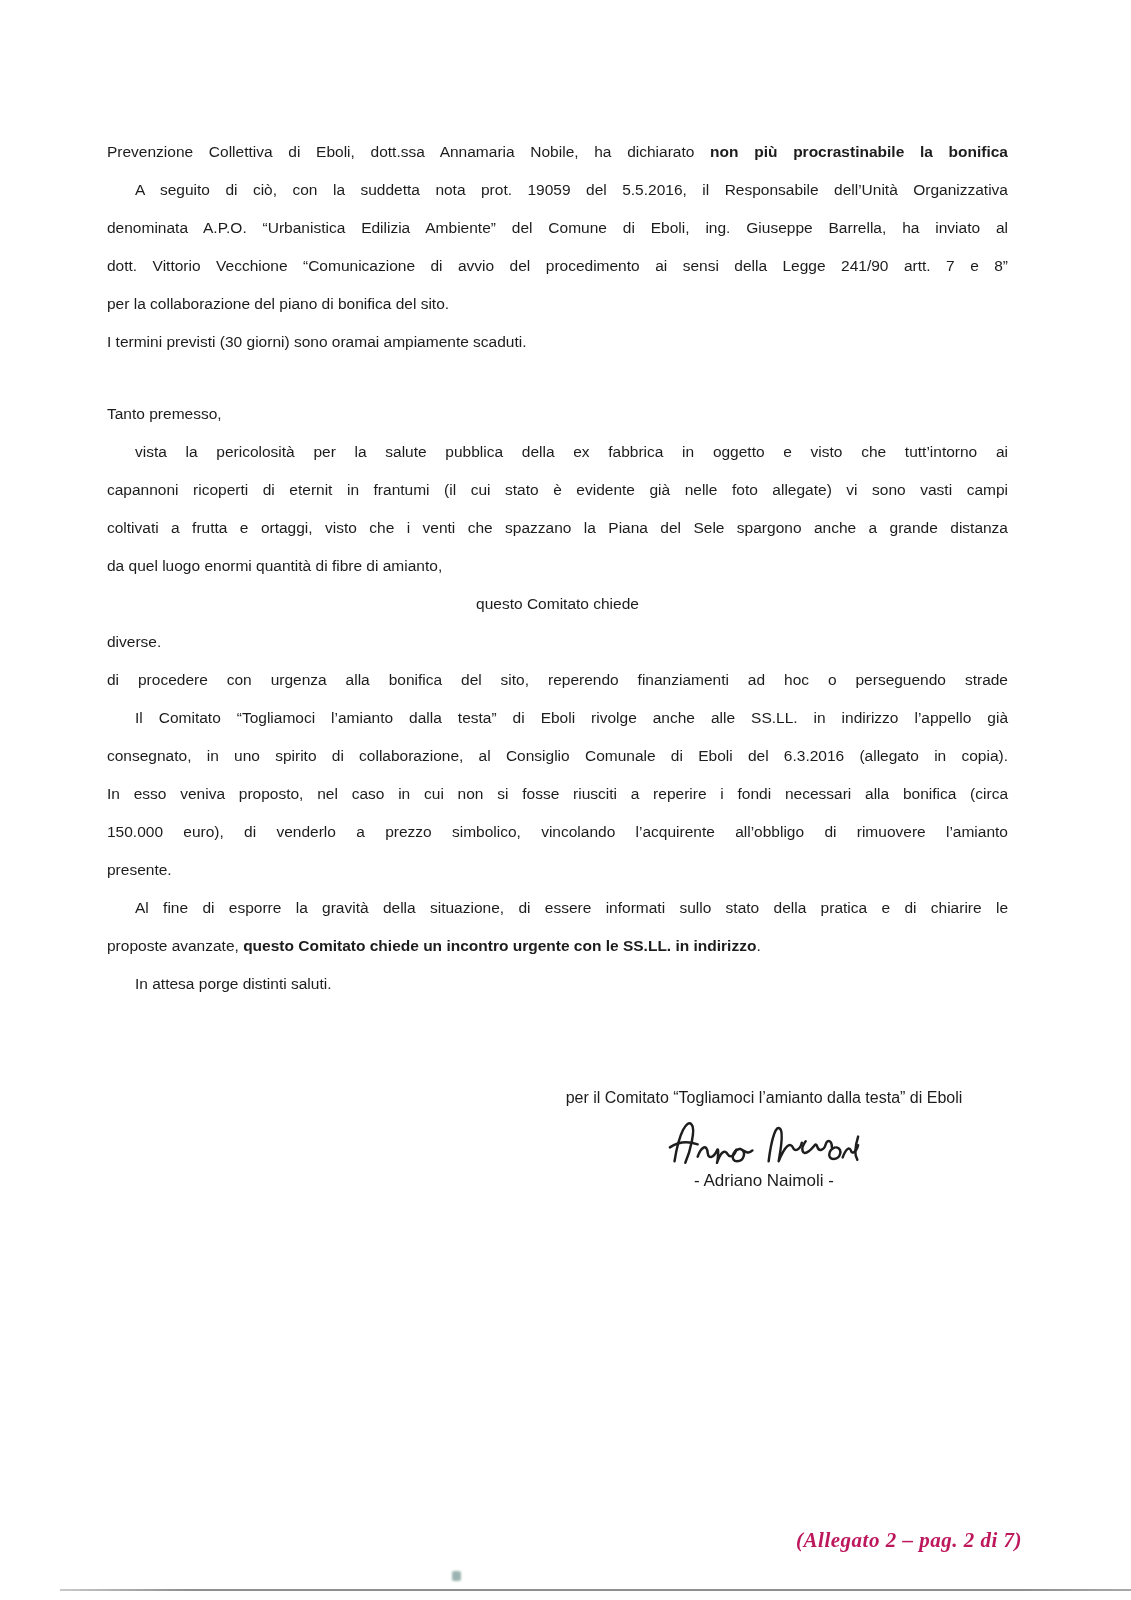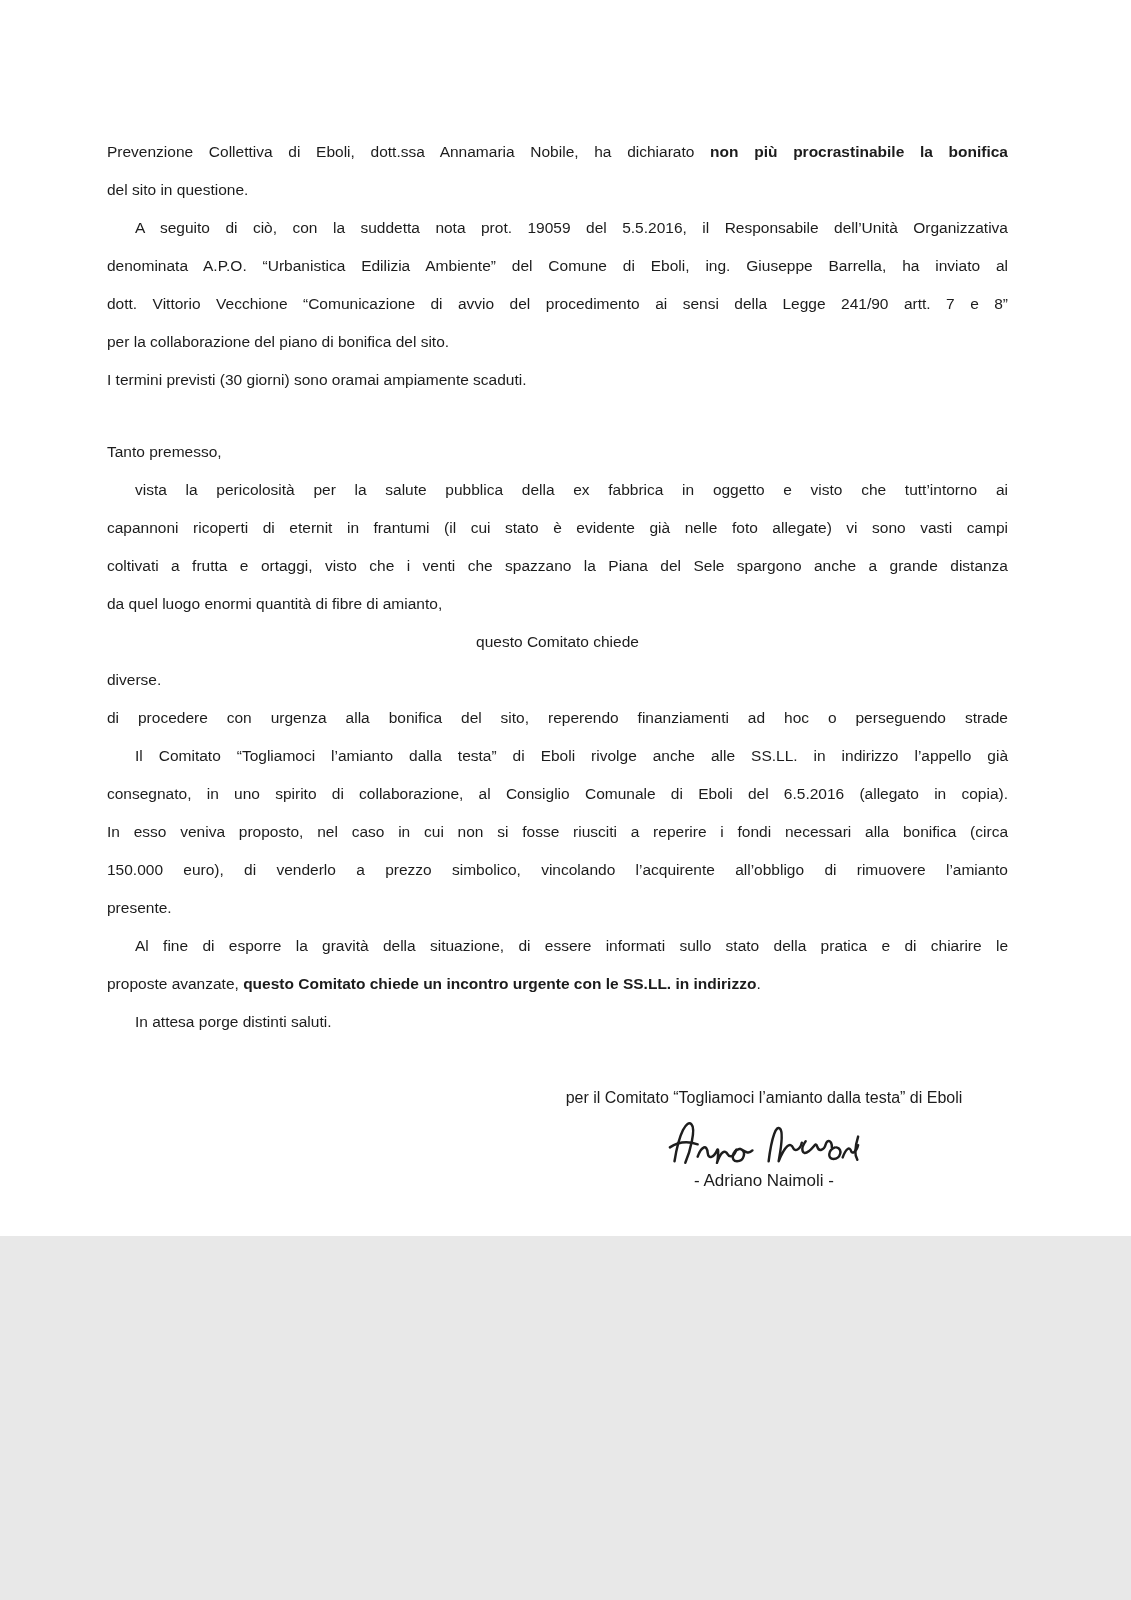--- a/index.html
+++ b/index.html
@@ -1,17 +1,17 @@
 <!DOCTYPE html>
 <html><head>
 <meta charset="utf-8">
 <style>
   html,body { margin:0; padding:0; background:#e8e8e8; }
   .page {
-    position:relative; width:1131px; height:1236px; margin:0 auto;
+    position:relative; width:1131px; height:1600px; margin:0 auto;
     background:#ffffff; overflow:hidden;
     font-family:"Liberation Sans", sans-serif; color:#1c1c1c;
   }
   .content { position:absolute; left:107px; top:133px; width:901px; }
   .line { height:38px; line-height:38px; font-size:15.5px; }
   .line.justify { text-align:justify; text-align-last:justify; }
   .line.center { text-align:left; text-align-last:center; }
   .line.indent { text-indent:28px; }
   .b { font-weight:bold; }
   .closing { margin:42px 0 0 auto; width:488px; text-align:center; }
@@ -33,36 +33,35 @@
     background:rgba(35,90,85,0.45); border-radius:2px; filter:blur(1px);
   }
 </style>
 </head>
 <body>
 
 <div class="page" style="color: rgb(28, 28, 28);">
 
   <div class="content">
       <div class="line justify"><span>Prevenzione Collettiva di Eboli, dott.ssa Annamaria Nobile, ha dichiarato </span><span class="b">non più procrastinabile la bonifica</span></div>
-      <div class="line"><span>del sito in questione.</span></div>
       <div class="line justify indent"><span>A seguito di ciò, con la suddetta nota prot. 19059 del 5.5.2016, il Responsabile dell’Unità Organizzativa</span></div>
       <div class="line justify"><span>denominata A.P.O. “Urbanistica Edilizia Ambiente” del Comune di Eboli, ing. Giuseppe Barrella, ha inviato al</span></div>
       <div class="line justify"><span>dott. Vittorio Vecchione “Comunicazione di avvio del procedimento ai sensi della Legge 241/90 artt. 7 e 8”</span></div>
       <div class="line"><span>per la collaborazione del piano di bonifica del sito.</span></div>
       <div class="line"><span>I termini previsti (30 giorni) sono oramai ampiamente scaduti.</span></div>
       <div class="line" style="margin-top: 34px;"><span>Tanto premesso,</span></div>
       <div class="line justify indent"><span>vista la pericolosità per la salute pubblica della ex fabbrica in oggetto e visto che tutt’intorno ai</span></div>
       <div class="line justify"><span>capannoni ricoperti di eternit in frantumi (il cui stato è evidente già nelle foto allegate) vi sono vasti campi</span></div>
       <div class="line justify"><span>coltivati a frutta e ortaggi, visto che i venti che spazzano la Piana del Sele spargono anche a grande distanza</span></div>
       <div class="line"><span>da quel luogo enormi quantità di fibre di amianto,</span></div>
       <div class="line center"><span>questo Comitato chiede</span></div>
       <div class="line"><span>diverse.</span></div>
       <div class="line justify"><span>di procedere con urgenza alla bonifica del sito, reperendo finanziamenti ad hoc o perseguendo strade</span></div>
       <div class="line justify indent"><span>Il Comitato “Togliamoci l’amianto dalla testa” di Eboli rivolge anche alle SS.LL. in indirizzo l’appello già</span></div>
-      <div class="line justify"><span>consegnato, in uno spirito di collaborazione, al Consiglio Comunale di Eboli del 6.5.2016 (allegato in copia).</span></div>
+      <div class="line justify"><span>consegnato, in uno spirito di collaborazione, al Consiglio Comunale di Eboli del 6.3.2016 (allegato in copia).</span></div>
       <div class="line justify"><span>In esso veniva proposto, nel caso in cui non si fosse riusciti a reperire i fondi necessari alla bonifica (circa</span></div>
       <div class="line justify"><span>150.000 euro), di venderlo a prezzo simbolico, vincolando l’acquirente all’obbligo di rimuovere l’amianto</span></div>
       <div class="line"><span>presente.</span></div>
       <div class="line justify indent"><span>Al fine di esporre la gravità della situazione, di essere informati sullo stato della pratica e di chiarire le</span></div>
       <div class="line"><span>proposte avanzate, </span><span class="b">questo Comitato chiede un incontro urgente con le SS.LL. in indirizzo</span><span>.</span></div>
       <div class="line indent"><span>In attesa porge distinti saluti.</span></div>
     </div>
 
   <div class="content" style="top:0; position:absolute; height:0;" aria-hidden="true"></div>
 

